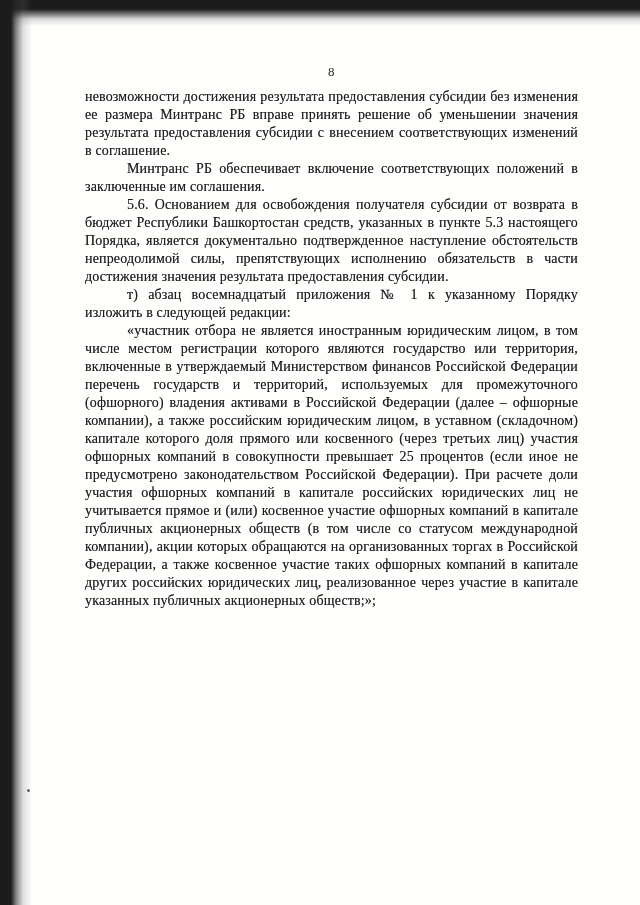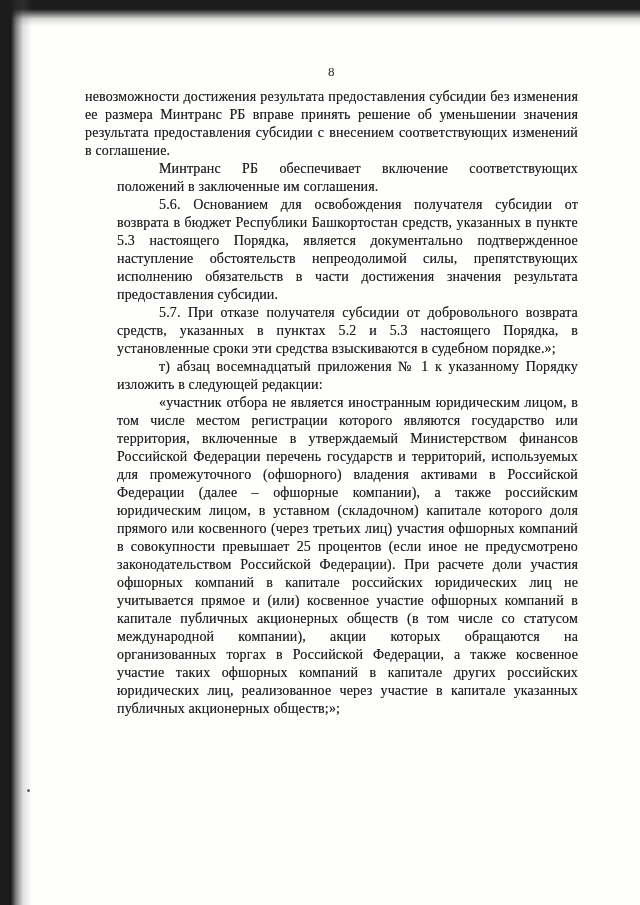--- a/index.html
+++ b/index.html
@@ -71,34 +71,32 @@
     letter-spacing: 0.15px;
     color: #202020;
     text-shadow: 0 0 0.4px rgba(20,20,20,0.55);
   }
   .text-block p.para {
     margin: 0;
     padding: 0;
   }
   .text-block p.para.indent {
     text-indent: 42px;
-    margin-left: 32px;
   }
 </style>
 </head>
 <body>
 
 <div class="page">
   <div class="scan-edge-top"></div>
   <div class="scan-edge-left"></div>
   <div class="scan-speck"></div>
 
   <div class="page-number">8</div>
 
   <div class="text-block">
       <p class="para">невозможности достижения результата предоставления субсидии без изменения ее размера Минтранс РБ вправе принять решение об уменьшении значения результата предоставления субсидии с внесением соответствующих изменений в соглашение.</p>
       <p class="para indent">Минтранс РБ обеспечивает включение соответствующих положений в заключенные им соглашения.</p>
       <p class="para indent">5.6. Основанием для освобождения получателя субсидии от возврата в бюджет Республики Башкортостан средств, указанных в пункте 5.3 настоящего Порядка, является документально подтвержденное наступление обстоятельств непреодолимой силы, препятствующих исполнению обязательств в части достижения значения результата предоставления субсидии.</p>
-      <p class="para indent">5.7. При отказе получателя субсидии от добровольного возврата средств, указанных в пунктах 5.2 и 5.3 настоящего Порядка, в установленные сроки эти средства взыскиваются в судебном порядке.»;</p>
       <p class="para indent">т) абзац восемнадцатый приложения № 1 к указанному Порядку изложить в следующей редакции:</p>
       <p class="para indent">«участник отбора не является иностранным юридическим лицом, в том числе местом регистрации которого являются государство или территория, включенные в утверждаемый Министерством финансов Российской Федерации перечень государств и территорий, используемых для промежуточного (офшорного) владения активами в Российской Федерации (далее – офшорные компании), а также российским юридическим лицом, в уставном (складочном) капитале которого доля прямого или косвенного (через третьих лиц) участия офшорных компаний в совокупности превышает 25 процентов (если иное не предусмотрено законодательством Российской Федерации). При расчете доли участия офшорных компаний в капитале российских юридических лиц не учитывается прямое и (или) косвенное участие офшорных компаний в капитале публичных акционерных обществ (в том числе со статусом международной компании), акции которых обращаются на организованных торгах в Российской Федерации, а также косвенное участие таких офшорных компаний в капитале других российских юридических лиц, реализованное через участие в капитале указанных публичных акционерных обществ;»;</p>
     </div>
 </div>
 
 </body></html>

